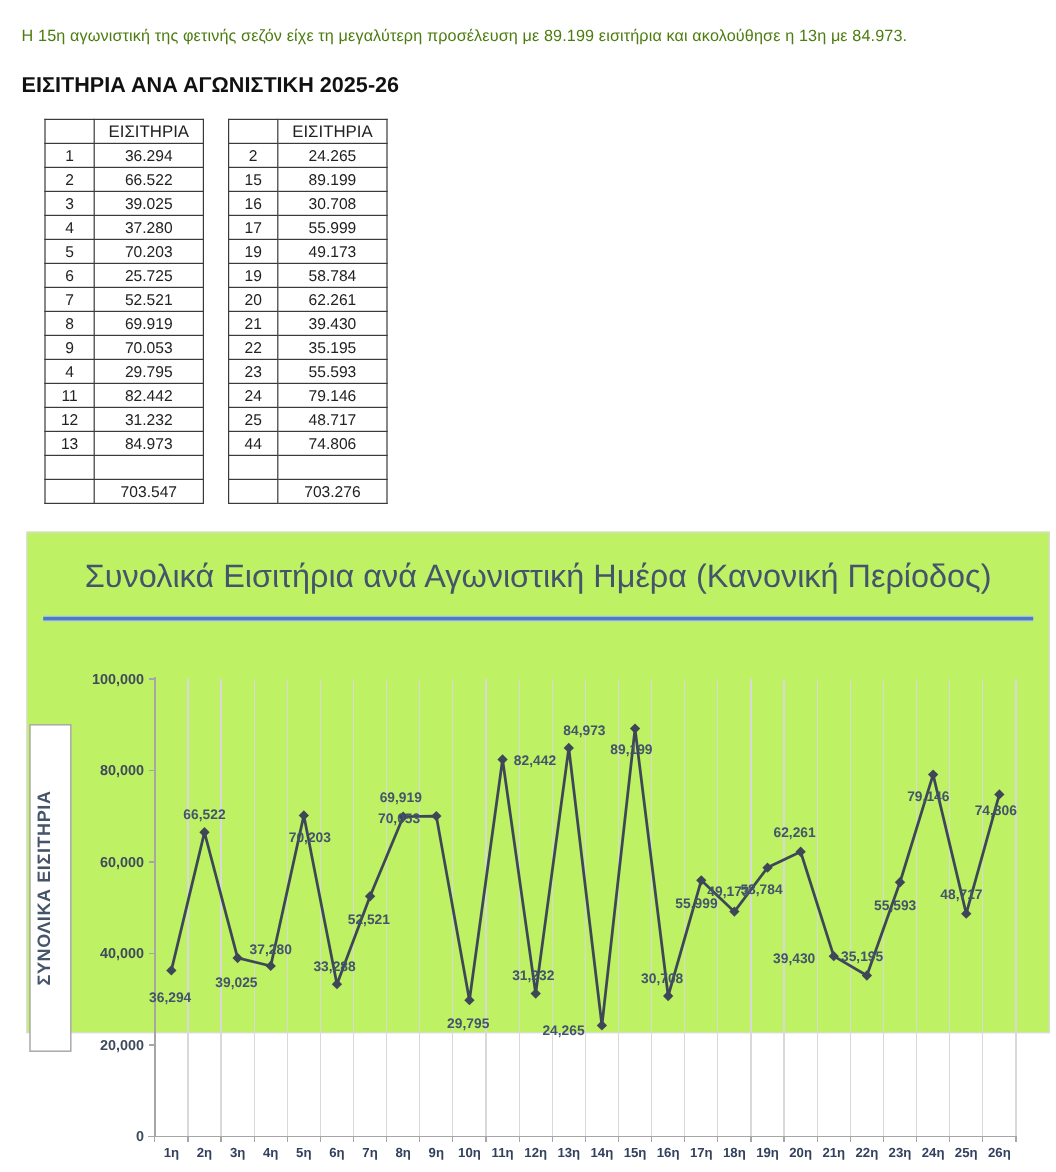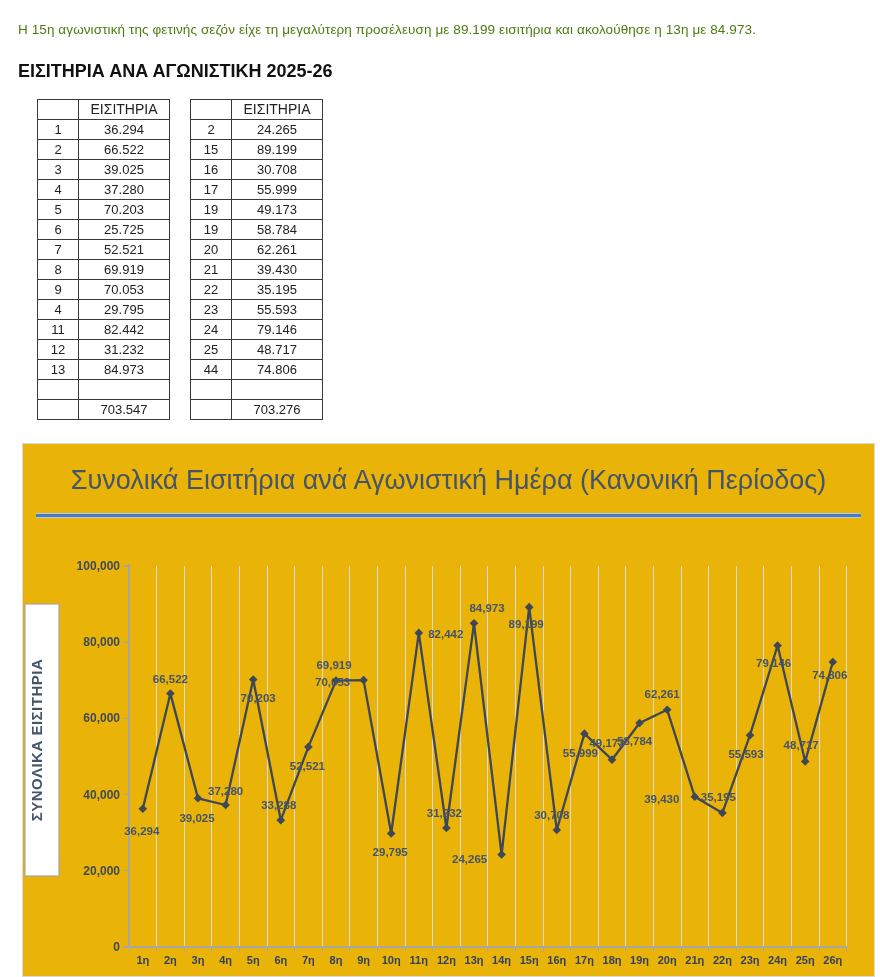--- a/index.html
+++ b/index.html
@@ -22,22 +22,22 @@
   table.tix th, table.tix td {
     border:1px solid #3a3a3a; height:19px; padding:0 2px;
     font-size:13px; line-height:19px; color:#222222; text-align:center;
     font-family:"Liberation Sans", sans-serif; font-weight:normal;
   }
   table.tix th { font-size:14px; }
   table.tix .col-idx { width:36px; }
   table.tix .col-val { width:86px; }
   
   .chart-box {
-    position:absolute; left:22px; top:443px; width:853px; height:534px;
-    border:1px solid #d9d9d9; box-sizing:border-box; background:#eab308;
+    position:absolute; left:22px; top:443px; width:853px; height:418px;
+    border:1px solid #d9d9d9; box-sizing:border-box; background:#bef264;
   }
   .chart-title {
     margin:0; padding-top:19px; text-align:center;
     font-size:27px; line-height:34px; color:#44546a; font-weight:normal;
   }
   .chart-title-underline {
     height:3px; background:#4a7cc0; margin:17px 13px 0 13px;
     box-shadow:0 1px 0 #b9cbe4, 0 -1px 0 #b9cbe4;
   }
   .chart-svg { position:absolute; left:0; top:0; width:851px; height:532px; }

